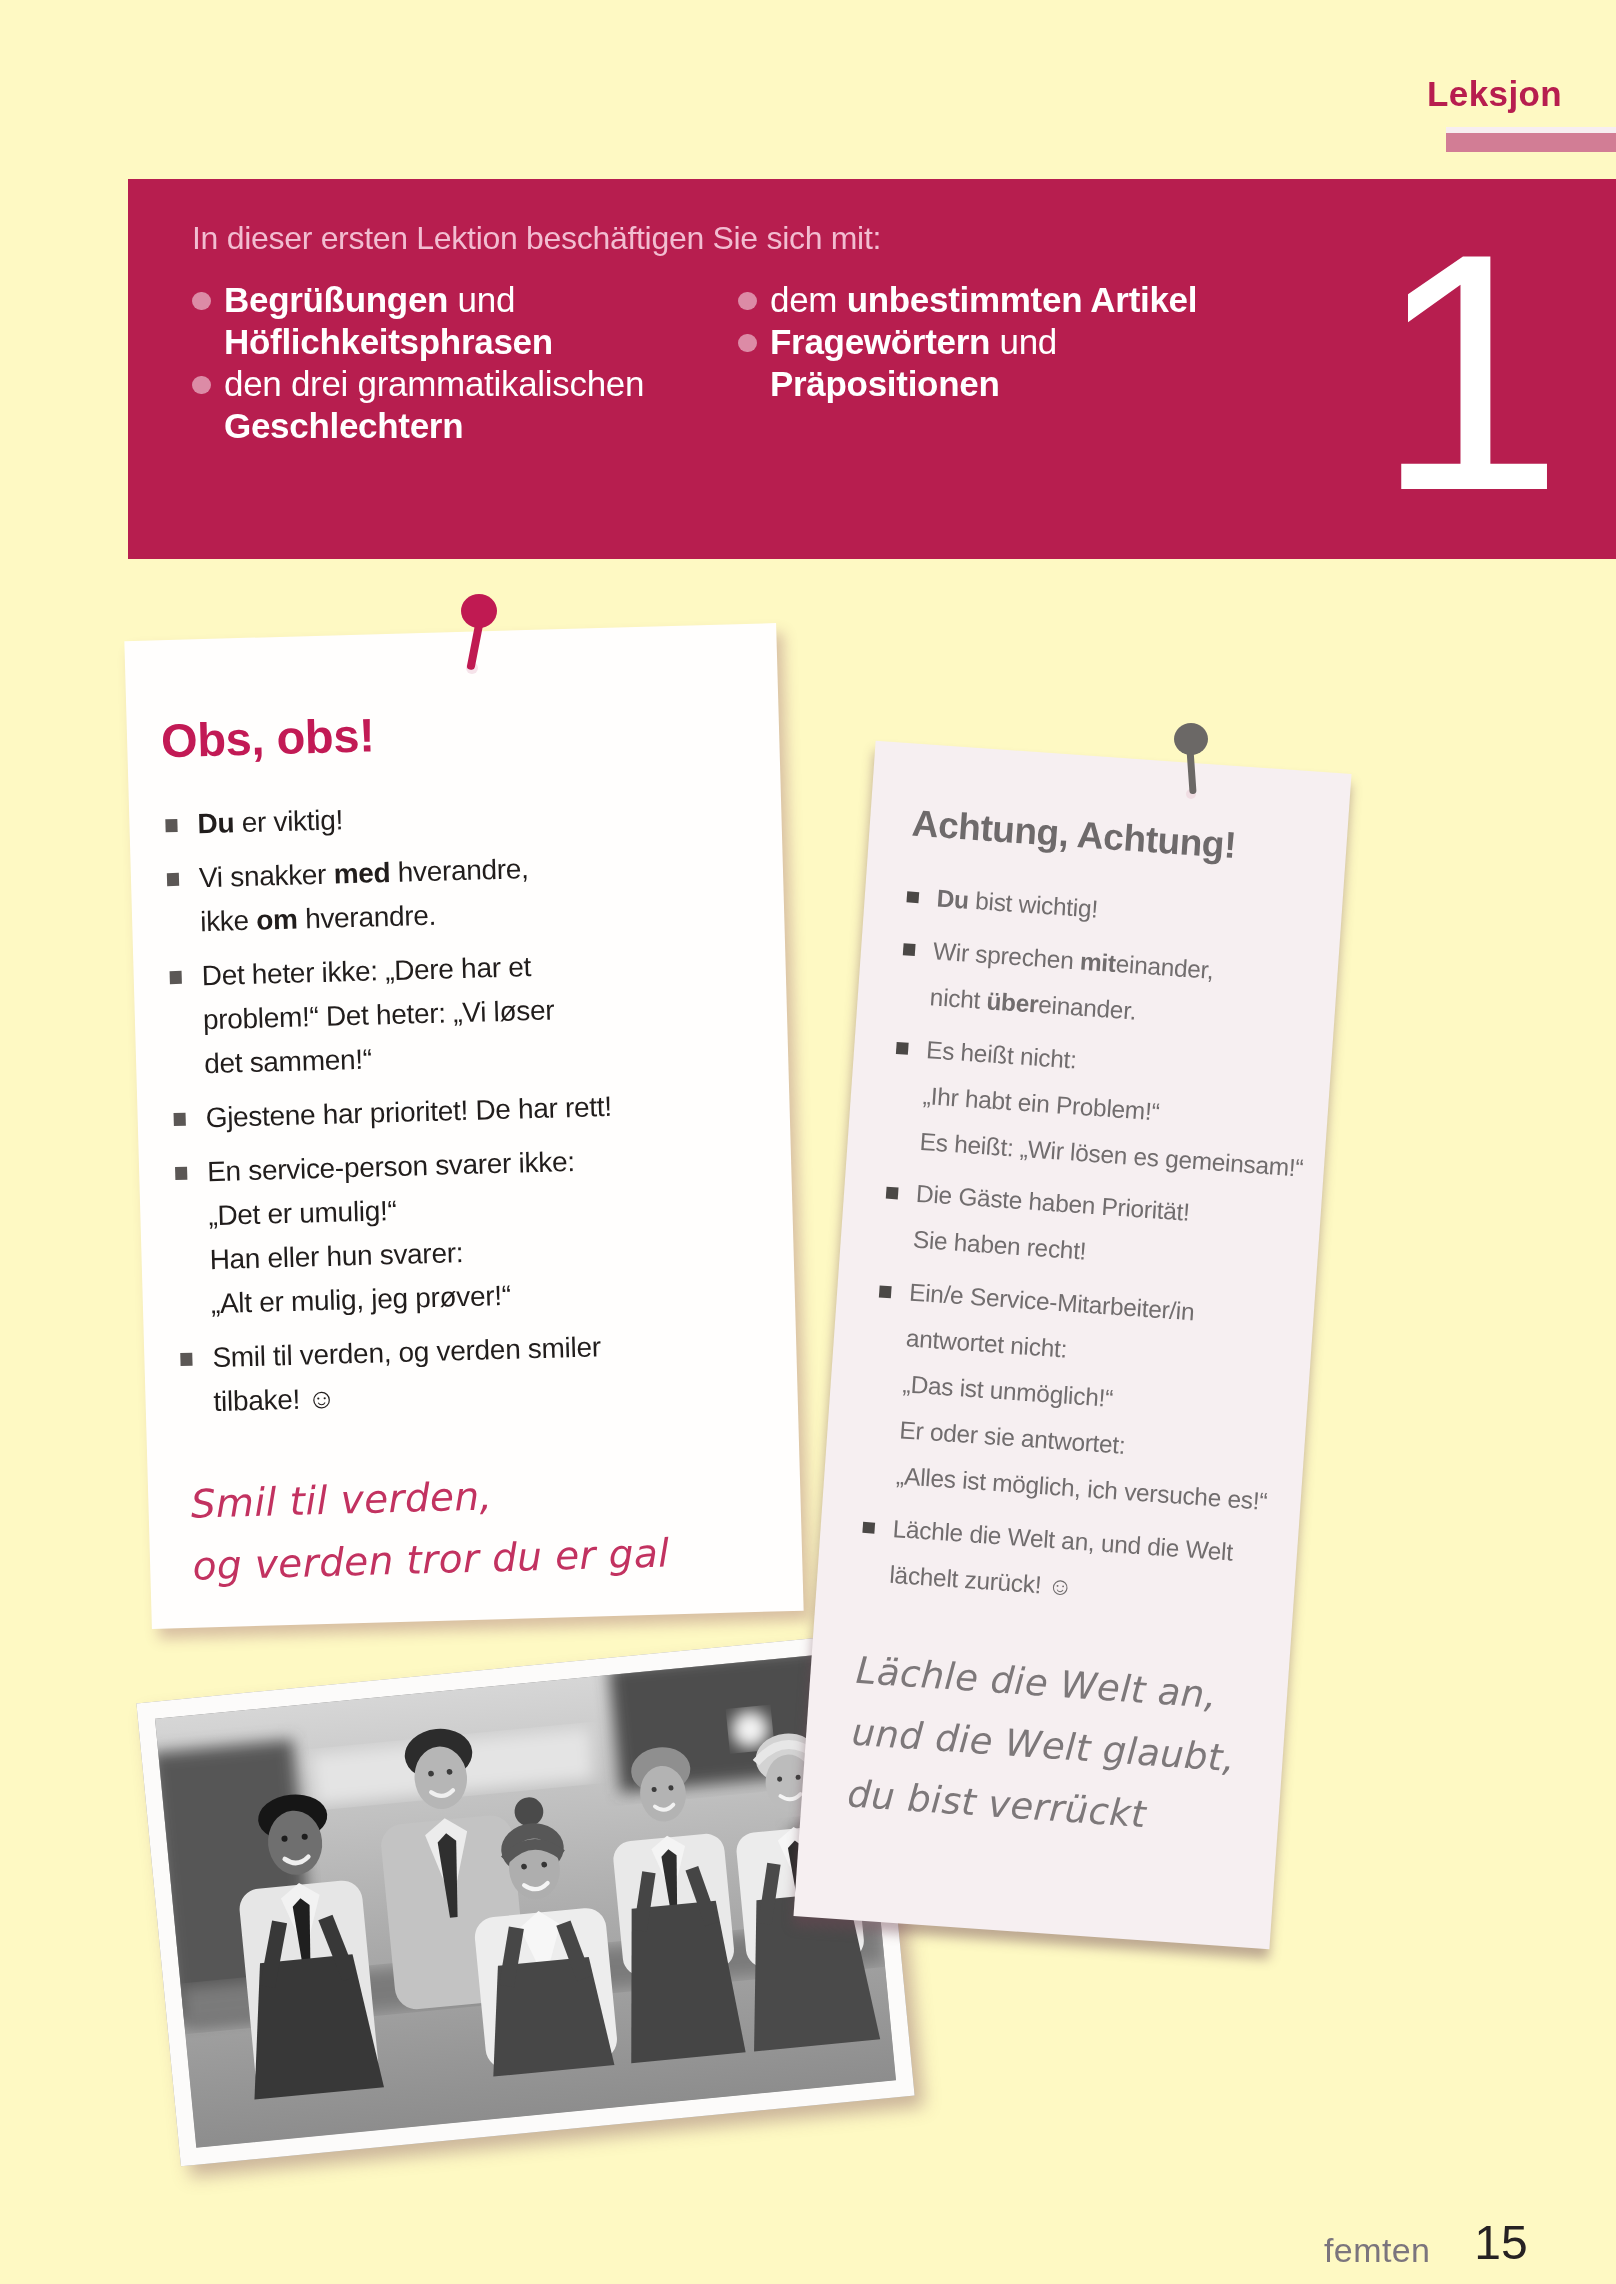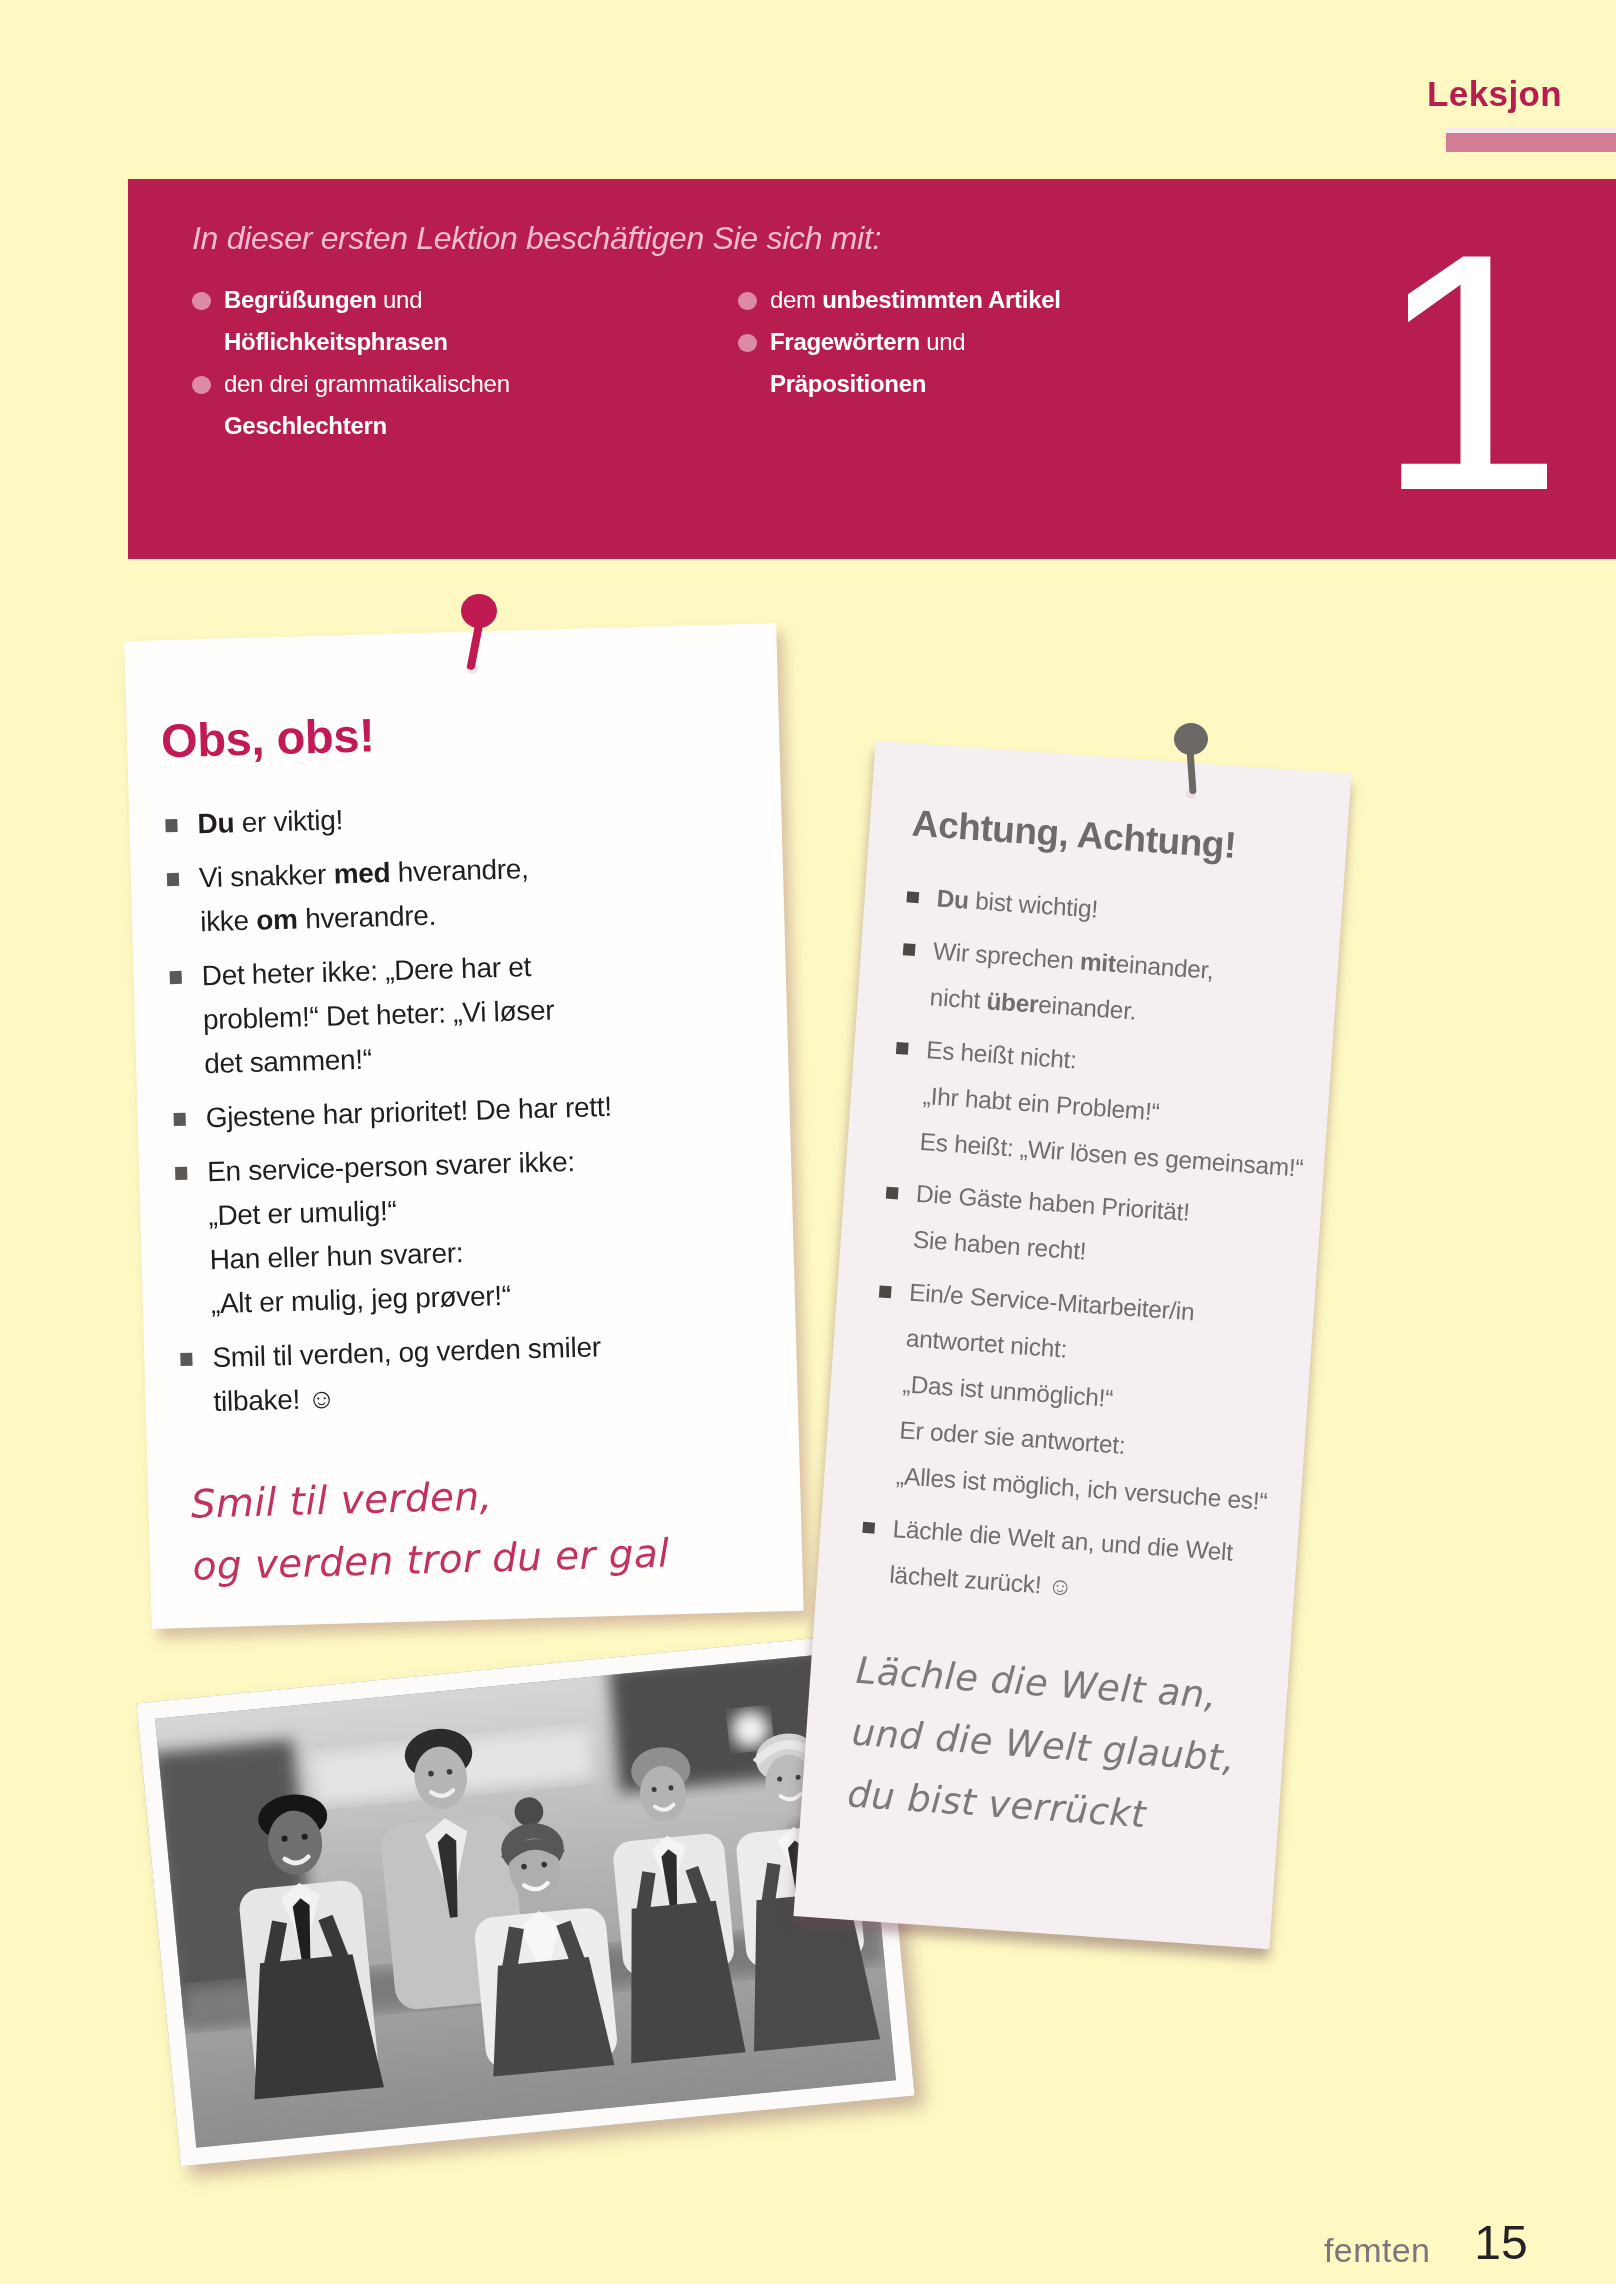--- a/index.html
+++ b/index.html
@@ -11,28 +11,28 @@
   .leksjon{
     position:absolute;left:1427px;top:74px;width:135px;text-align:right;
     font-size:35px;font-weight:700;color:#b71e4f;letter-spacing:0.4px;
   }
   .lek-strip{position:absolute;left:1446px;top:127px;width:170px;height:6.8px;background:#f7eef1;}
   .lek-bar{position:absolute;left:1446px;top:133px;width:170px;height:18.6px;background:#d27d95;}
 
   
   .header-box{position:absolute;left:128px;top:179px;width:1488px;height:380px;background:#b71e4f;}
   .intro{
-    position:absolute;left:64px;top:41px;font-size:32px;font-style:italic;
+    position:absolute;left:64px;top:41px;font-size:32px;
     color:#f2bdd1;letter-spacing:-0.3px;
   }
   .hcol{position:absolute;top:100px;}
   .hcol-left{left:64px;width:532px;}
   .hcol-right{left:610px;width:524px;}
   .hcol .line{position:relative;padding-left:32px;height:42px;line-height:42px;
-    font-size:24px;color:#ffffff;letter-spacing:-0.3px;white-space:nowrap;}
+    font-size:35px;color:#ffffff;letter-spacing:-0.3px;white-space:nowrap;}
   .hcol .line .blt{position:absolute;left:0;top:12.7px;width:18.6px;height:18.6px;border-radius:50%;background:#dc8ba6;}
   .hcol .line .b{font-weight:700;}
   .big-one{
     position:absolute;right:41px;top:23.6px;width:211px;text-align:center;
     font-size:338px;line-height:338px;font-weight:400;color:#ffffff;
   }
 
   
   .pin{position:absolute;z-index:6;}
   .pin .tip{position:absolute;border-radius:50%;}

